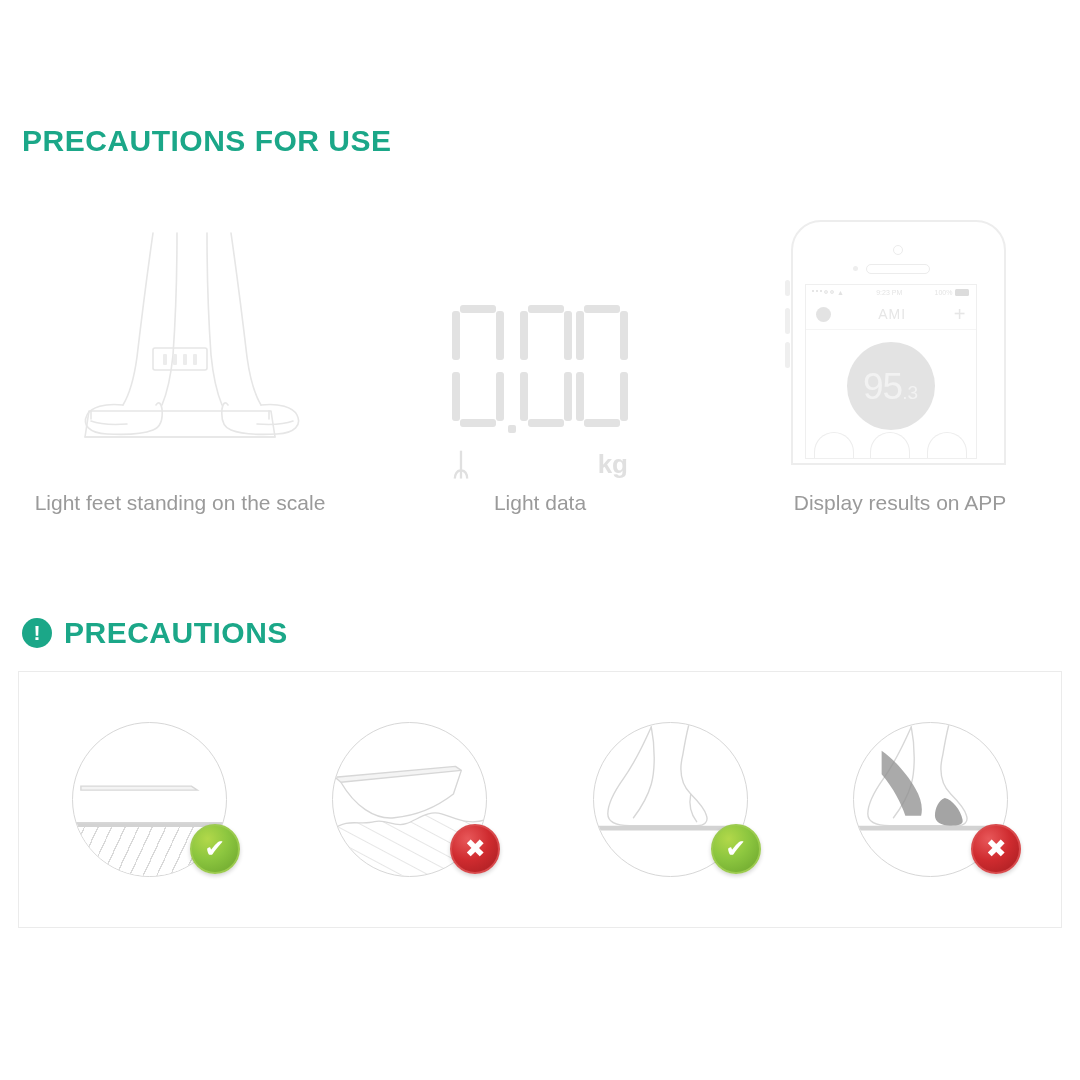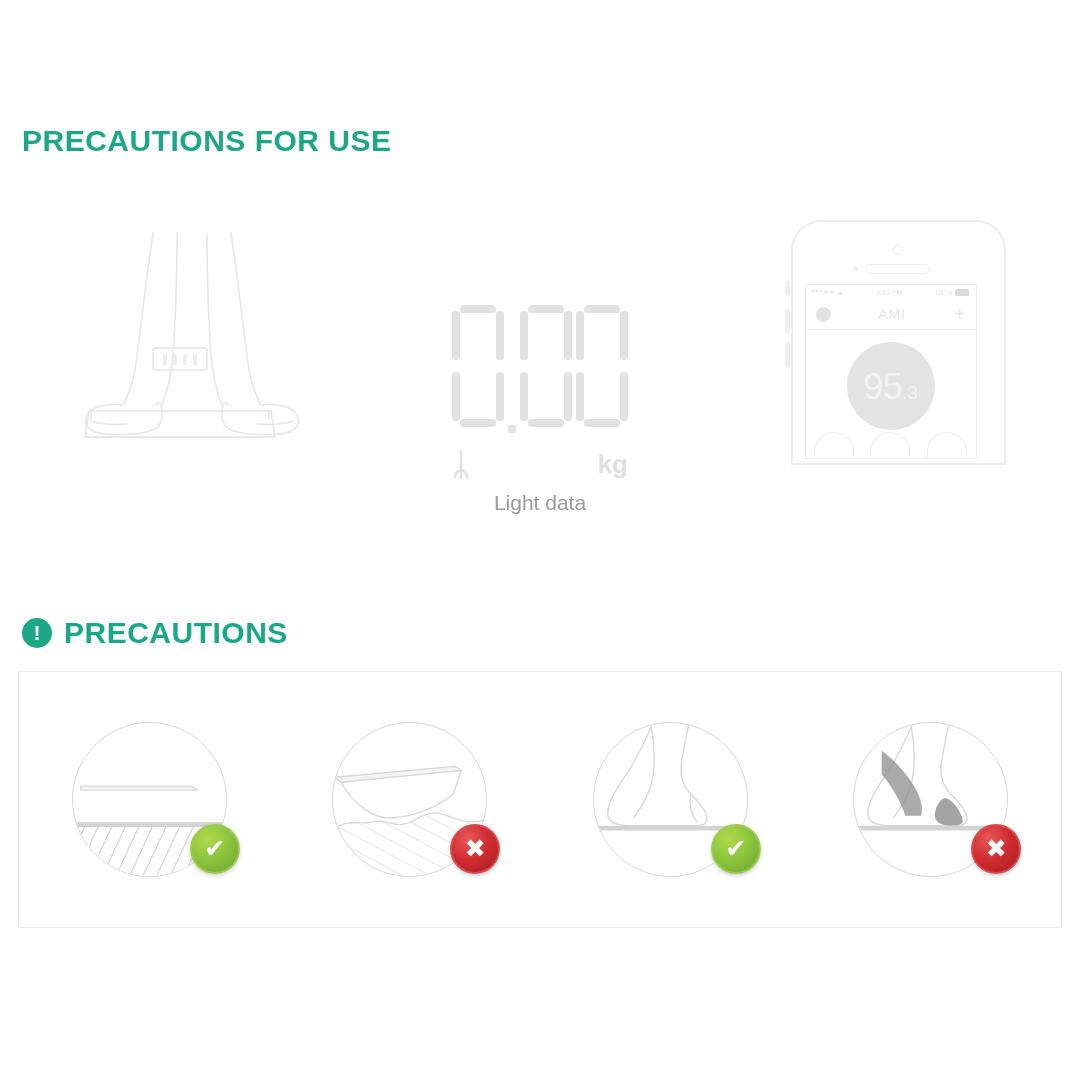--- a/index.html
+++ b/index.html
@@ -241,20 +241,21 @@
           <path d="M238 206 C230 209 216 210 202 209"></path>
         </g>
         <g fill="#ececec">
           <rect x="108" y="139" width="4" height="11" rx="1"></rect>
           <rect x="118" y="139" width="4" height="11" rx="1"></rect>
           <rect x="128" y="139" width="4" height="11" rx="1"></rect>
           <rect x="138" y="139" width="4" height="11" rx="1"></rect>
         </g>
       </svg>
     </div>
+    <div class="step-caption">Light feet standing on the scale</div>
   </div>
 
   <div class="step">
     <div class="step-art">
       <div class="lcd">
         <div class="digits">
 
           <div class="seg-digit">
             <i class="seg h a"></i>
               <i class="seg v b"></i>
@@ -334,20 +335,21 @@
             <span class="weight-dec">.3</span>
           </div>
           <div class="phone-arcs">
             <span class="arc"></span>
             <span class="arc"></span>
             <span class="arc"></span>
           </div>
         </div>
       </div>
     </div>
+    <div class="step-caption">Display results on APP</div>
   </div>
 </div>
 
 <div id="precautions-heading">
   <span class="warn-icon">
     <span>!</span>
   </span>
   <span class="section-title">PRECAUTIONS</span>
 </div>
 

